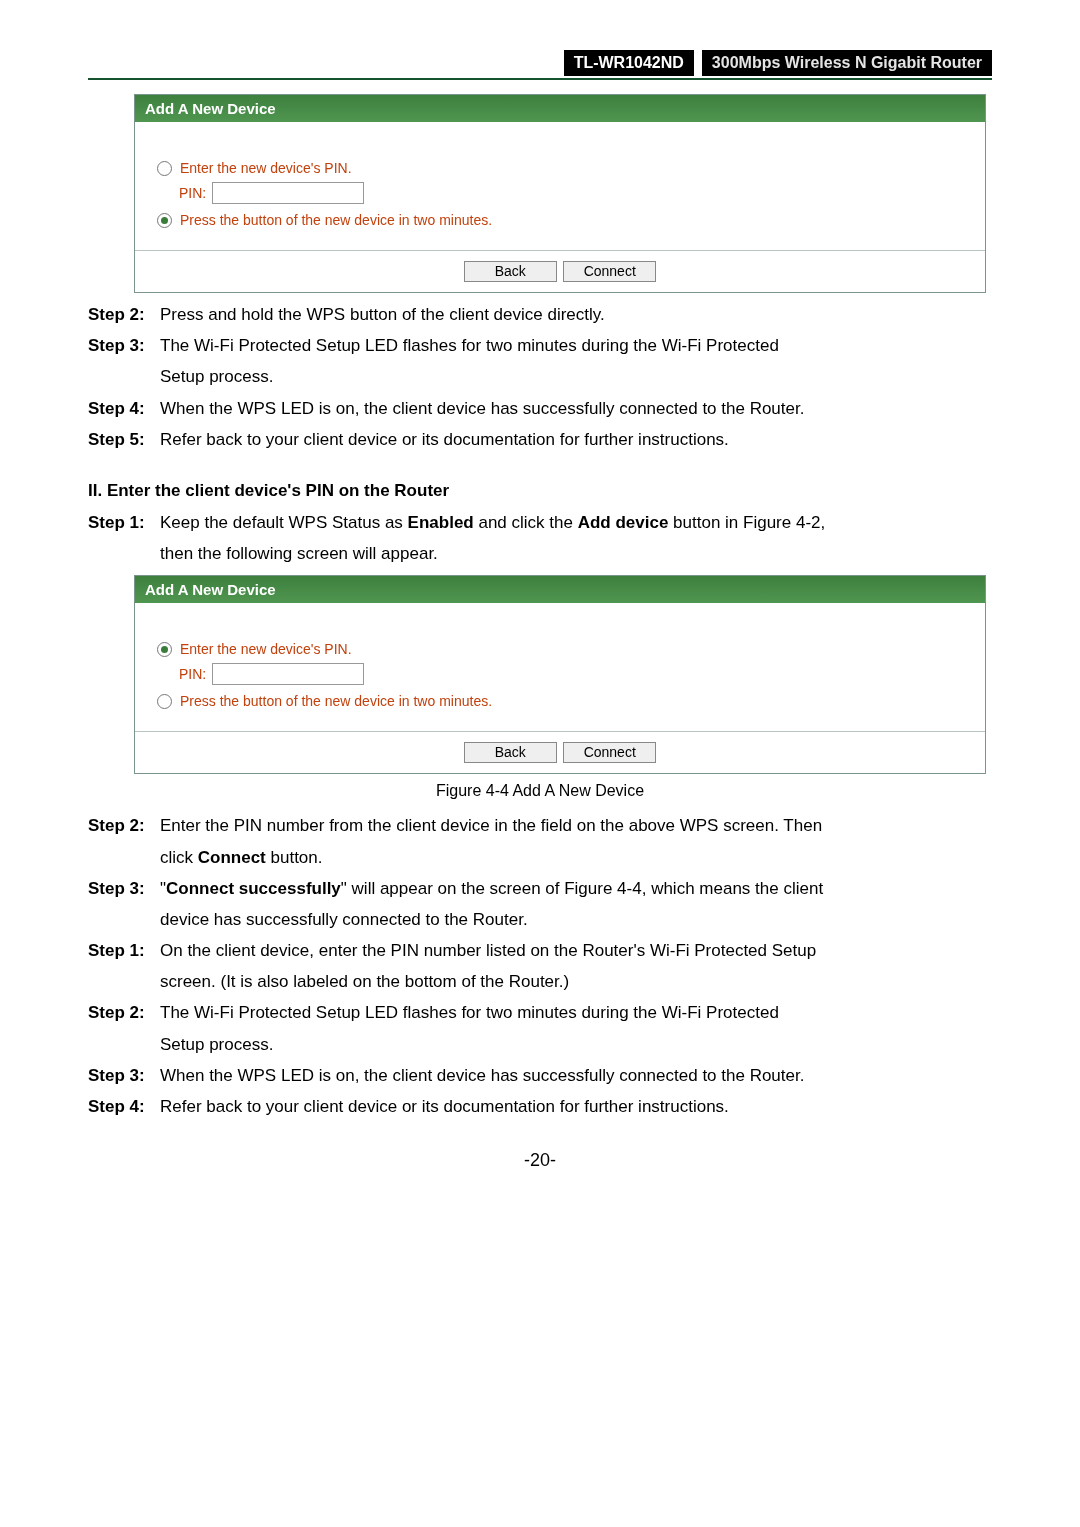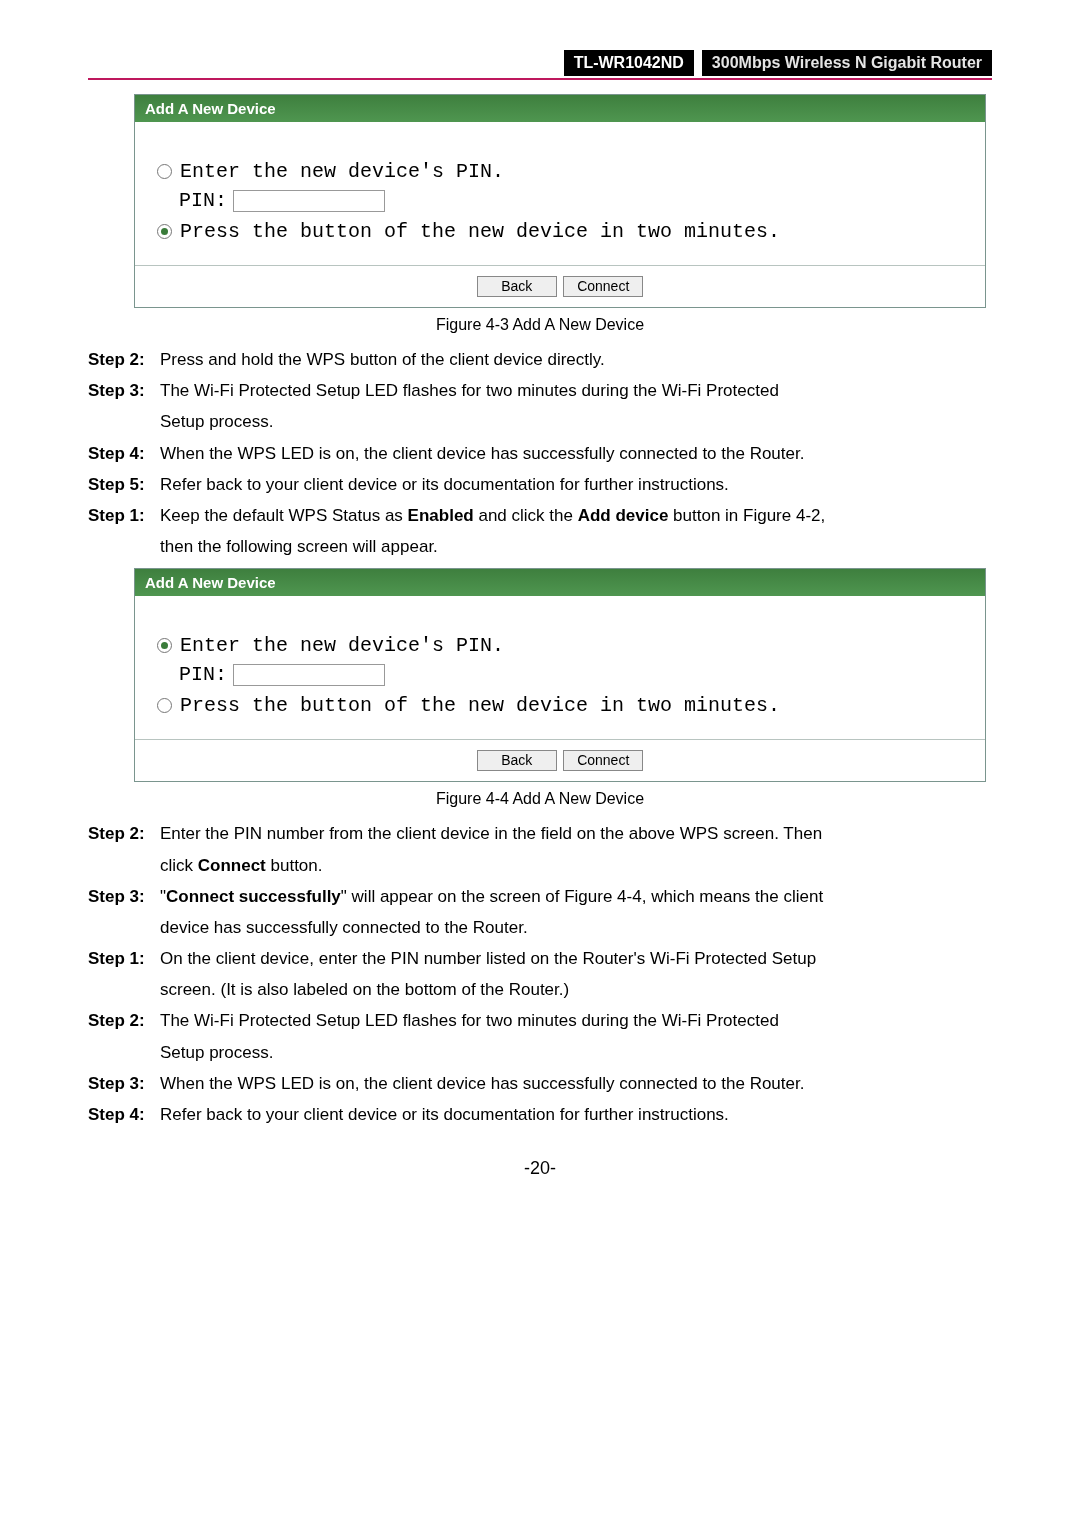--- a/index.html
+++ b/index.html
@@ -9,21 +9,21 @@
     color: #000;
     width: 1080px;
   }
   .page {
     padding: 50px 88px 40px 88px;
   }
   .header {
     display: flex;
     justify-content: flex-end;
     align-items: center;
-    border-bottom: 2px solid #be185d;
+    border-bottom: 2px solid #14532d;
     padding-bottom: 2px;
     margin-bottom: 14px;
   }
   .hdr-model {
     background: #000;
     color: #fff;
     font-weight: bold;
     font-size: 16px;
     padding: 4px 10px;
     margin-right: 8px;
@@ -46,23 +46,23 @@
     font-size: 15px;
     font-weight: bold;
     padding: 5px 10px;
   }
   .router-spacer {
     height: 22px;
     border-bottom: 0;
   }
   .router-body {
     padding: 12px 22px 18px 22px;
-    font-family: Liberation Mono, monospace;
-    font-size: 20px;
-    color: #000000;
+    font-family: Liberation Sans, sans-serif;
+    font-size: 14px;
+    color: #c2410c;
   }
   .opt-row {
     display: flex;
     align-items: center;
     margin: 4px 0;
   }
   .radio {
     width: 13px;
     height: 13px;
     border: 1px solid #777;
@@ -94,21 +94,21 @@
     height: 20px;
     border: 1px solid #999;
     background: #fff;
   }
   .router-buttons {
     border-top: 1px solid #b8c4c0;
     padding: 10px 0;
     text-align: center;
   }
   .win-btn {
-    width: 80px;
+    width: 93px;
     font-family: Verdana, Arial, sans-serif;
     font-size: 14px;
     padding: 1px 0 2px 0;
     border: 1px solid #888;
     background: #efefef;
     margin: 0 1px;
   }
   .caption {
     text-align: center;
     font-size: 16px;
@@ -176,40 +176,40 @@
         <span class="radio selected"></span>
         <span>Press the button of the new device in two minutes.</span>
       </div>
     </div>
     <div class="router-buttons">
       <button class="win-btn">Back</button>
       <button class="win-btn">Connect</button>
     </div>
   </div>
 
-  <div class="caption">Figure 4-3 Add A New Device</div>
 
   <div class="step-line">
       <span class="step-lbl">Step 2:</span>
       <span class="step-txt">Press and hold the WPS button of the client device directly.</span>
     </div>
   <div class="step-line">
       <span class="step-lbl">Step 3:</span>
       <span class="step-txt">The Wi-Fi Protected Setup LED flashes for two minutes during the Wi-Fi Protected</span>
     </div>
   <div class="sub-indent">Setup process.</div>
   <div class="step-line">
       <span class="step-lbl">Step 4:</span>
       <span class="step-txt">When the WPS LED is on, the client device has successfully connected to the Router.</span>
     </div>
   <div class="step-line">
       <span class="step-lbl">Step 5:</span>
       <span class="step-txt">Refer back to your client device or its documentation for further instructions.</span>
     </div>
 
+  <div class="section-head">II.   Enter the client device's PIN on the Router</div>
   <div class="step-line">
     <span class="step-lbl">Step 1:</span>
     <span class="step-txt">
       <span>Keep the default WPS Status as </span><b>Enabled</b><span> and click the </span><b>Add device</b><span> button in Figure 4-2,</span>
     </span>
   </div>
   <div class="sub-indent">then the following screen will appear.</div>
 
   <div style="height:8px"></div>
 

